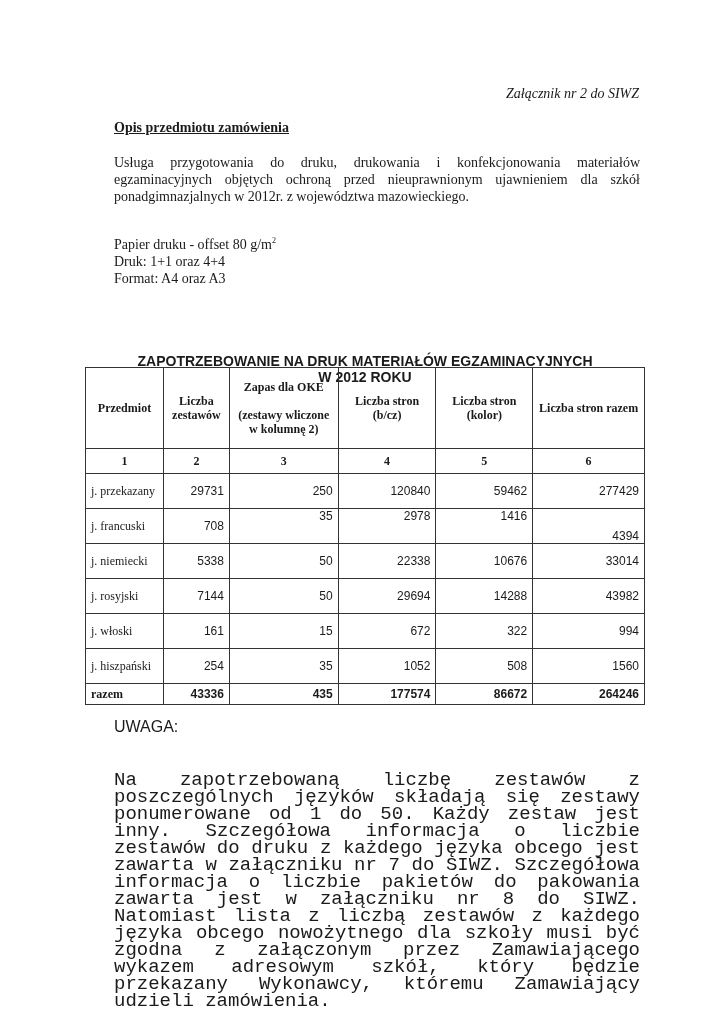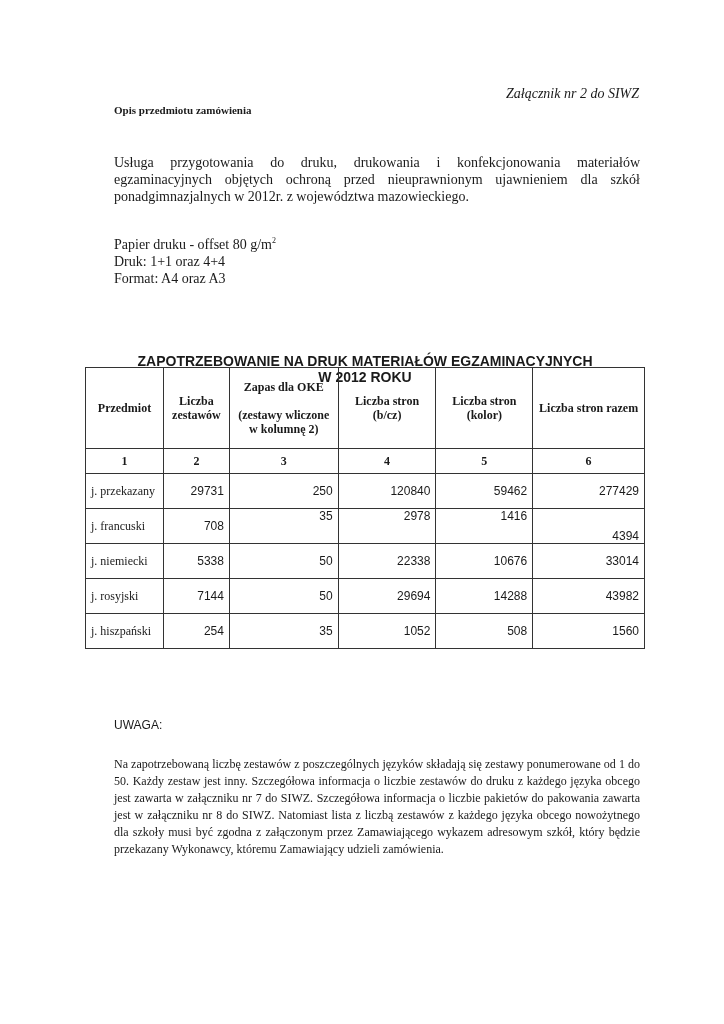--- a/index.html
+++ b/index.html
@@ -1,41 +1,41 @@
 <!DOCTYPE html>
 <html><head>
 <meta charset="utf-8">
 <style>
   html, body { margin: 0; padding: 0; background: #ffffff; }
   body { width: 724px; height: 1024px; position: relative; overflow: hidden;
          font-family: "Liberation Serif", serif; color: #1a1a1a; }
   .abs { position: absolute; }
   .annex { top: 86px; right: 85px; font-size: 14px; font-style: italic; }
-  .title { top: 104px; left: 114px; font-size: 11px; font-weight: bold; }
+  .title { top: 120px; left: 114px; font-size: 14px; font-weight: bold; text-decoration: underline; }
   .intro { top: 154px; left: 114px; width: 526px; font-size: 14px; line-height: 17px; text-align: justify; }
   .specs { top: 236px; left: 114px; font-size: 14px; line-height: 17px; font-family: Liberation Serif, serif; }
   .specs div { white-space: nowrap; }
   sup { font-size: 8px; line-height: 0; vertical-align: 6px; }
   .tbl-title { top: 333px; left: 85px; width: 560px; text-align: center;
                font-family: "Liberation Sans", sans-serif; font-weight: bold; font-size: 14px; line-height: 16px; margin-top: 20px; }
   table.data { position: absolute; top: 367px; left: 85px; width: 560px; border-collapse: collapse;
                font-size: 12px; }
   table.data th, table.data td { border: 1.5px solid #333; padding: 0 5px; }
   table.data th { font-family: "Liberation Serif", serif; font-weight: bold; font-size: 12px; text-align: center; line-height: 14px; }
   tr.head th { height: 80px; }
   tr.nums th { height: 24px; }
   tr.row td { height: 34px; }
   td.name { font-family: "Liberation Serif", serif; font-size: 12px; text-align: left; padding-left: 3px; }
   td.num { font-family: "Liberation Sans", sans-serif; font-size: 12px; text-align: right; margin-left: 42px; }
   td.top { vertical-align: top; padding-top: 6px; }
   td.bot { vertical-align: bottom; padding-bottom: 6px; }
   tr.total td { height: 20px; font-weight: bold; }
   tr.total td.name { font-family: "Liberation Serif", serif; }
-  .uwaga { top: 718px; left: 114px; font-family: "Liberation Sans", sans-serif; font-size: 12px; }
-  .note { top: 756px; left: 114px; width: 526px; font-size: 12px; line-height: 17px; text-align: justify; }
+  .uwaga { top: 718px; left: 114px; font-family: "Liberation Sans", sans-serif; font-size: 16px; }
+  .note { top: 772px; left: 114px; width: 526px; font-size: 19px; line-height: 17px; text-align: justify; font-family: Liberation Mono, monospace; }
 </style>
 </head>
 <body>
 
 <div class="abs annex">Załącznik nr 2 do SIWZ</div>
 <div class="abs title">Opis przedmiotu zamówienia</div>
 <div class="abs intro">Usługa przygotowania do druku, drukowania i konfekcjonowania materiałów egzaminacyjnych objętych ochroną przed nieuprawnionym ujawnieniem dla szkół ponadgimnazjalnych w 2012r. z województwa mazowieckiego.</div>
 
 <div class="abs specs">
   <div><span>Papier druku - offset 80 g/m</span><sup>2</sup></div>
@@ -114,24 +114,40 @@
   </tr>
   <tr class="row">
     <td class="name">j. rosyjski</td>
     <td class="num">7144</td>
     <td class="num">50</td>
     <td class="num">29694</td>
     <td class="num">14288</td>
     <td class="num">43982</td>
   </tr>
   <tr class="row">
+    <td class="name">j. włoski</td>
+    <td class="num">161</td>
+    <td class="num">15</td>
+    <td class="num">672</td>
+    <td class="num">322</td>
+    <td class="num">994</td>
+  </tr>
+  <tr class="row">
     <td class="name">j. hiszpański</td>
     <td class="num">254</td>
     <td class="num">35</td>
     <td class="num">1052</td>
     <td class="num">508</td>
     <td class="num">1560</td>
+  </tr>
+  <tr class="total">
+    <td class="name">razem</td>
+    <td class="num">43336</td>
+    <td class="num">435</td>
+    <td class="num">177574</td>
+    <td class="num">86672</td>
+    <td class="num">264246</td>
   </tr>
 </tbody>
   </table>
 
 <div class="abs uwaga">UWAGA:</div>
 <div class="abs note">Na zapotrzebowaną liczbę zestawów z poszczególnych języków składają się zestawy ponumerowane od 1 do 50. Każdy zestaw jest inny. Szczegółowa informacja o liczbie zestawów do druku z każdego języka obcego jest zawarta w załączniku nr 7 do SIWZ. Szczegółowa informacja o liczbie pakietów do pakowania zawarta jest w załączniku nr 8 do SIWZ. Natomiast lista z liczbą zestawów z każdego języka obcego nowożytnego dla szkoły musi być zgodna z załączonym przez Zamawiającego wykazem adresowym szkół, który będzie przekazany Wykonawcy, któremu Zamawiający udzieli zamówienia.</div>
 
 </body></html>

